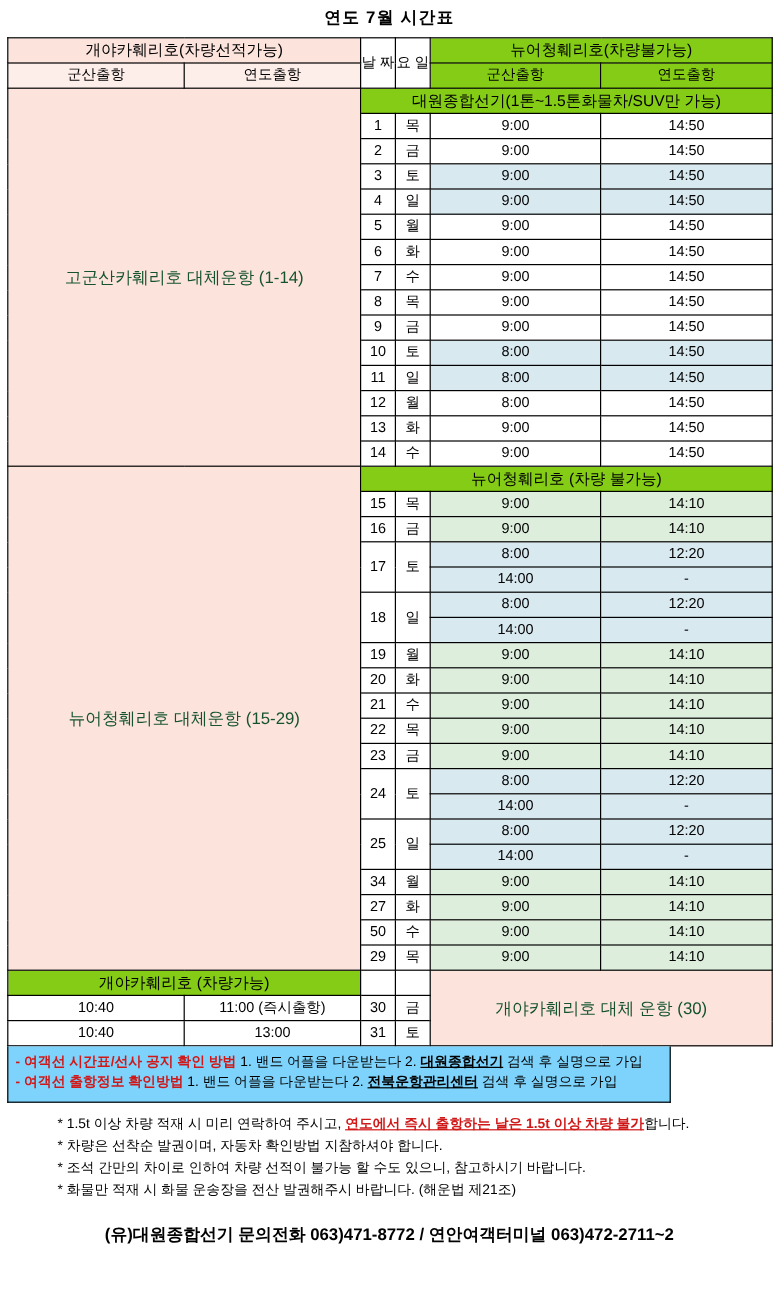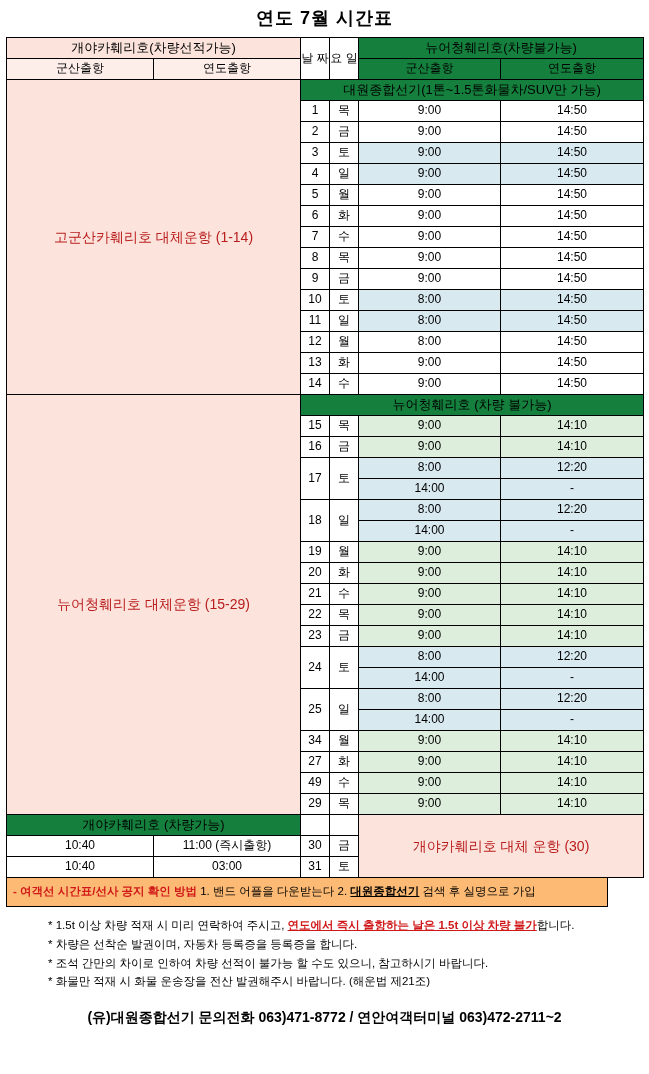--- a/index.html
+++ b/index.html
@@ -13,21 +13,21 @@
     color: #000;
     -webkit-font-smoothing: antialiased;
   }
   .page {
     width: 649px;
     box-sizing: border-box;
     padding: 0 6px;
   }
   .title {
     text-align: center;
-    font-size: 18px;
+    font-size: 14px;
     font-weight: bold;
     letter-spacing: 1px;
     padding: 6px 0 7px 0;
   }
   table.sched {
     border-collapse: collapse;
     width: 637px;
     table-layout: fixed;
     font-size: 12px;
   }
@@ -45,40 +45,40 @@
     font-size: 13px;
     height: 24px;
   }
   .hdr-sub {
     font-weight: bold;
     font-size: 12px;
     height: 21px;
   }
   .pink { background: #fce4dd; }
   .pinklite { background: #fdeeea; }
-  .yellow { background: #15803d; }
+  .yellow { background: #84cc16; }
   .green { background: #ddeedd; }
   .blue { background: #d8e9f0; }
   .white { background: #ffffff; }
   .banner {
     font-weight: bold;
     font-size: 13px;
     height: 23px;
   }
   .bigcell {
     font-weight: bold;
     font-size: 14px;
-    color: #b91c1c;
+    color: #14532d;
   }
   .notice {
-    width: 602px;
+    width: 553px;
     box-sizing: border-box;
     border: 1px solid #000;
     border-top: none;
-    background: #fdba74;
+    background: #7dd3fc;
     font-size: 11.5px;
     padding: 5px 6px 6px 6px;
     line-height: 1.5;
   }
   .notice .n-label { color: #d01818; font-weight: bold; }
   .notice .ul { text-decoration: underline; font-weight: bold; }
   .notes {
     width: 637px;
     box-sizing: border-box;
     padding: 9px 4px 4px 6px;
@@ -306,21 +306,21 @@
           <td class="green">9:00</td>
           <td class="green">14:10</td>
         </tr>
         <tr>
           <td class="white" rowspan="1">27</td>
           <td class="white" rowspan="1">화</td>
           <td class="green">9:00</td>
           <td class="green">14:10</td>
         </tr>
         <tr>
-          <td class="white" rowspan="1">49</td>
+          <td class="white" rowspan="1">50</td>
           <td class="white" rowspan="1">수</td>
           <td class="green">9:00</td>
           <td class="green">14:10</td>
         </tr>
         <tr>
           <td class="white" rowspan="1">29</td>
           <td class="white" rowspan="1">목</td>
           <td class="green">9:00</td>
           <td class="green">14:10</td>
         </tr>
@@ -331,35 +331,38 @@
           <td class="pink bigcell" colspan="2" rowspan="3">개야카훼리호 대체 운항 (30)</td>
         </tr>
         <tr>
           <td class="white">10:40</td>
           <td class="white">11:00 (즉시출항)</td>
           <td class="white">30</td>
           <td class="white">금</td>
         </tr>
         <tr>
           <td class="white">10:40</td>
-          <td class="white">03:00</td>
+          <td class="white">13:00</td>
           <td class="white">31</td>
           <td class="white">토</td>
         </tr>
       </tbody>
   </table>
 
   <div class="notice">
     <div>
       <span class="n-label">- 여객선 시간표/선사 공지 확인 방법</span><span> 1. 밴드 어플을 다운받는다 2. </span><span class="ul">대원종합선기</span><span> 검색 후 실명으로 가입</span>
     </div>
+    <div>
+      <span class="n-label">- 여객선 출항정보 확인방법</span><span> 1. 밴드 어플을 다운받는다 2. </span><span class="ul">전북운항관리센터</span><span> 검색 후 실명으로 가입</span>
+    </div>
   </div>
 
   <div class="notes" id="notes-box">
       <div><span>* 1.5t 이상 차량 적재 시 미리 연락하여 주시고, </span><span class="em">연도에서 즉시 출항하는 날은 1.5t 이상 차량 불가</span><span>합니다.</span></div>
-      <div><span>* 차량은 선착순 발권이며, 자동차 등록증을 등록증을 합니다.</span></div>
+      <div><span>* 차량은 선착순 발권이며, 자동차 확인방법 지참하셔야 합니다.</span></div>
       <div><span>* 조석 간만의 차이로 인하여 차량 선적이 불가능 할 수도 있으니, 참고하시기 바랍니다.</span></div>
       <div><span>* 화물만 적재 시 화물 운송장을 전산 발권해주시 바랍니다. (해운법 제21조)</span></div>
     </div>
 
   <div class="footer">(유)대원종합선기  문의전화 063)471-8772  /  연안여객터미널 063)472-2711~2</div>
 
 </div>
 
 </body></html>

